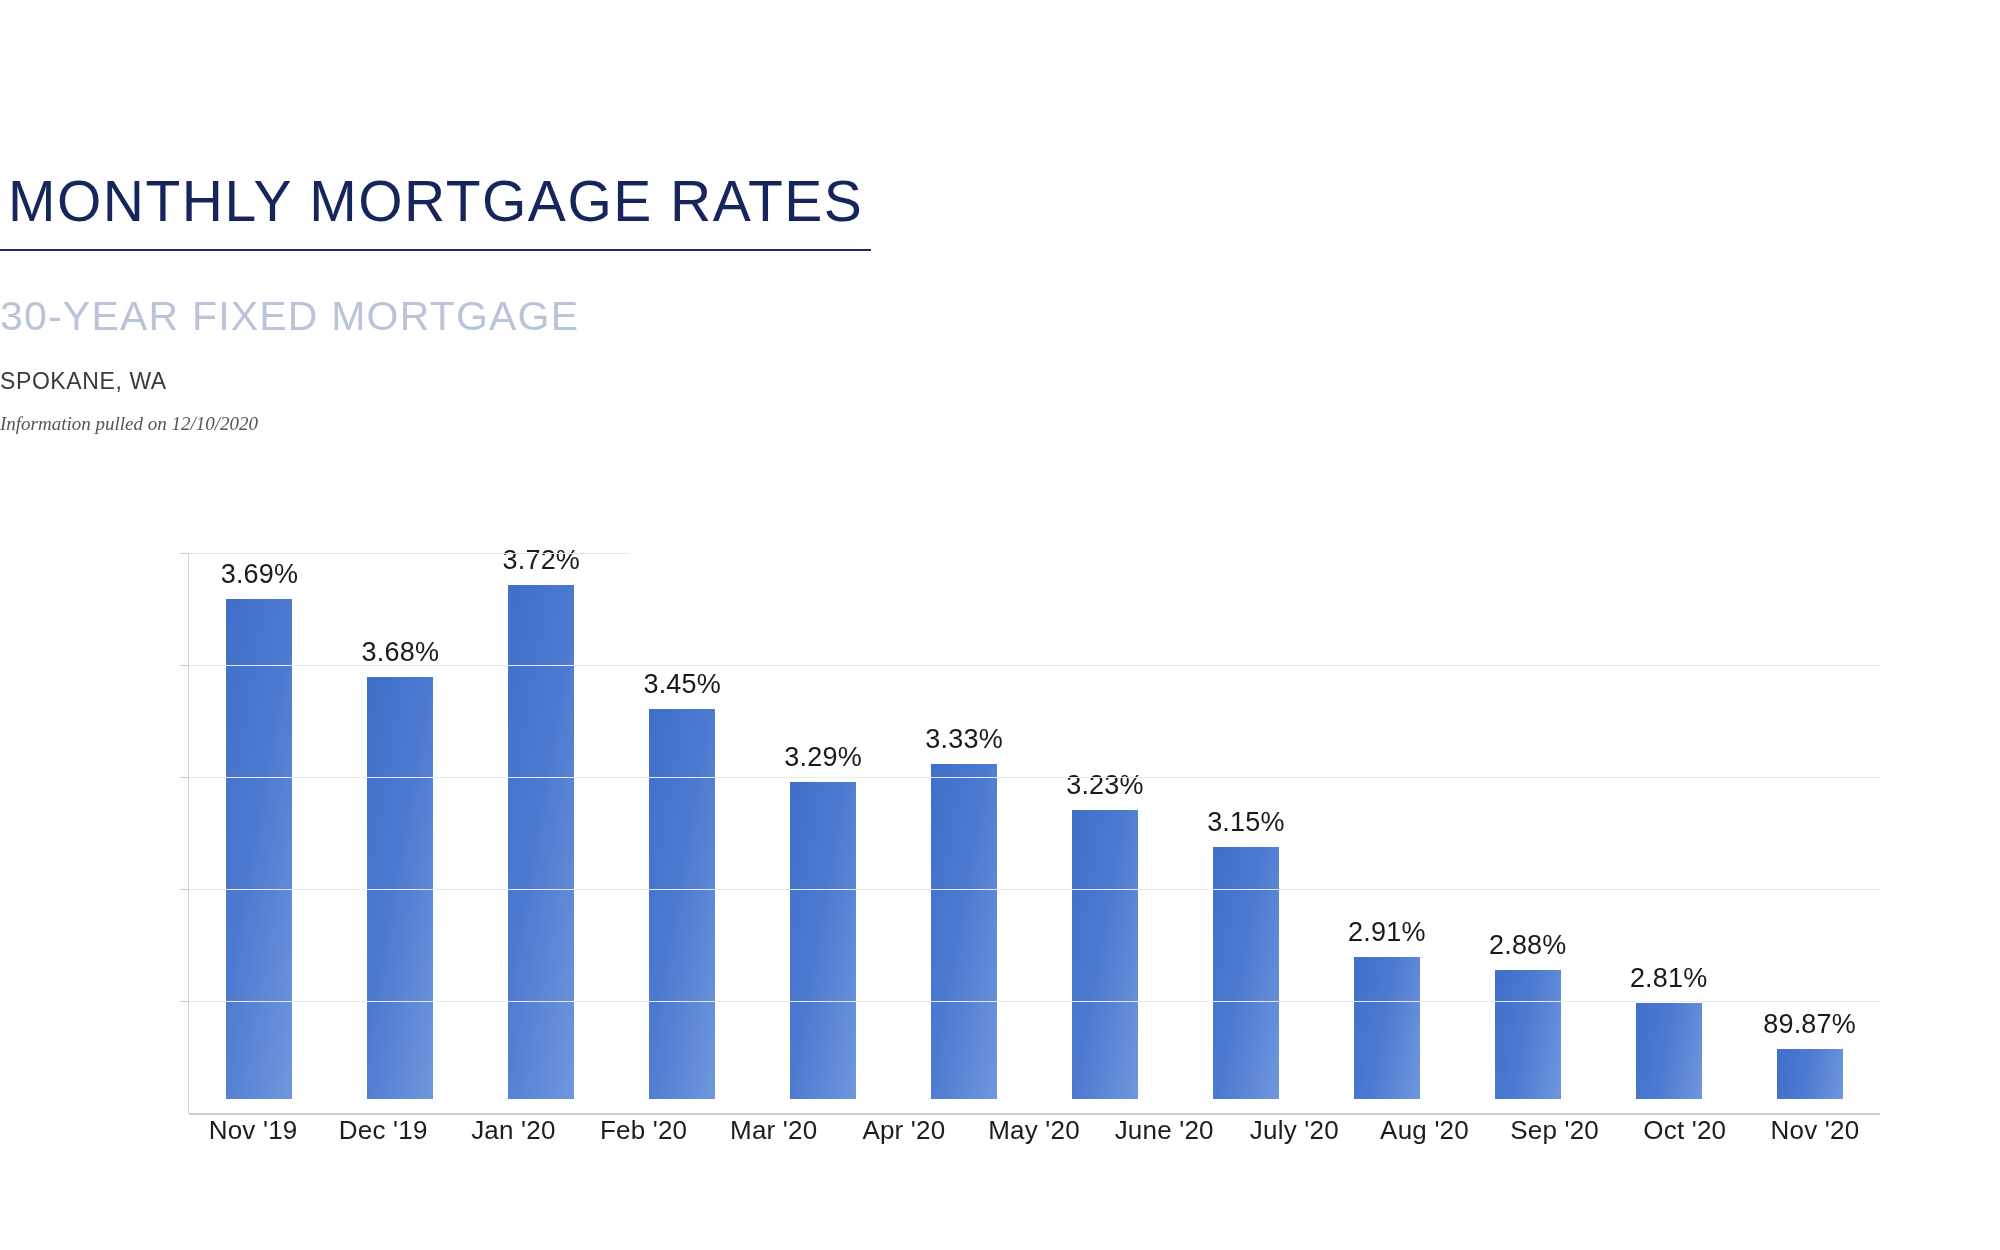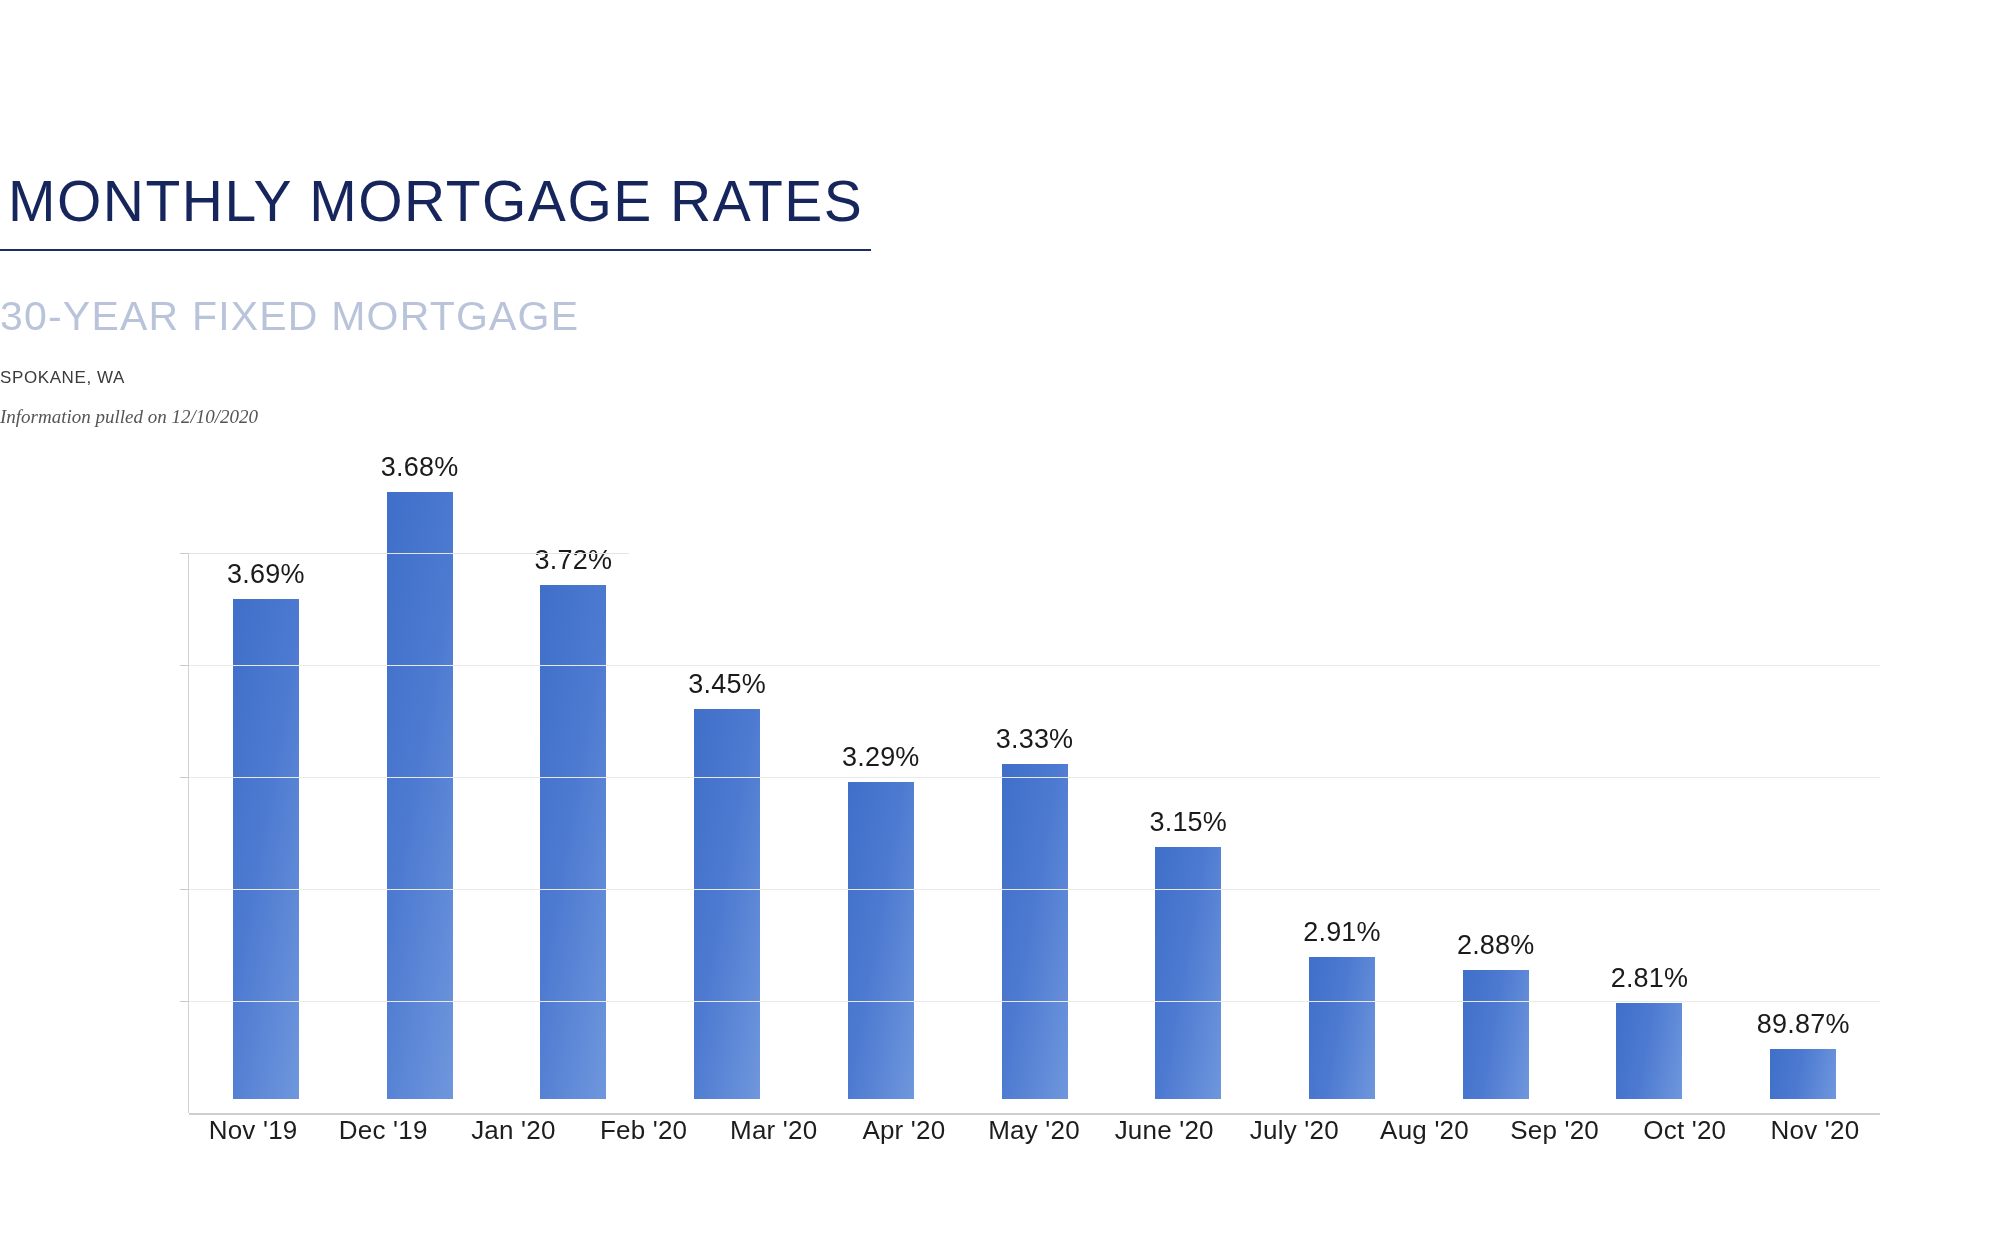--- a/index.html
+++ b/index.html
@@ -43,21 +43,21 @@
   }
   .subtitle {
     margin-top: 42px;
     font-size: 41px;
     letter-spacing: 1.2px;
     color: #b9c4da;
     font-weight: 400;
   }
   .location {
     margin-top: 28px;
-    font-size: 17px;
+    font-size: 23px;
     letter-spacing: 0.6px;
     color: #3b3b3b;
     font-weight: 400;
   }
   .pulled {
     margin-top: 18px;
     font-family: "Liberation Serif", serif;
     font-style: italic;
     font-size: 19px;
     color: #555555;
@@ -166,21 +166,21 @@
 
   <div class="chart-wrap">
     <div class="plot" id="plot">
       <div class="bars" id="bars">
           <div class="bar-cell">
             <div class="bar" style="height: 500.328px;">
               <div class="bar-label">3.69%</div>
             </div>
           </div>
           <div class="bar-cell">
-            <div class="bar" style="height: 607px;">
+            <div class="bar" style="height: 422px;">
               <div class="bar-label">3.68%</div>
             </div>
           </div>
           <div class="bar-cell">
             <div class="bar" style="height: 514.098px;">
               <div class="bar-label">3.72%</div>
             </div>
           </div>
           <div class="bar-cell">
             <div class="bar" style="height: 390.164px;">
@@ -188,20 +188,25 @@
             </div>
           </div>
           <div class="bar-cell">
             <div class="bar" style="height: 316.721px;">
               <div class="bar-label">3.29%</div>
             </div>
           </div>
           <div class="bar-cell">
             <div class="bar" style="height: 335.082px;">
               <div class="bar-label">3.33%</div>
+            </div>
+          </div>
+          <div class="bar-cell">
+            <div class="bar" style="height: 289.18px;">
+              <div class="bar-label">3.23%</div>
             </div>
           </div>
           <div class="bar-cell">
             <div class="bar" style="height: 252.459px;">
               <div class="bar-label">3.15%</div>
             </div>
           </div>
           <div class="bar-cell">
             <div class="bar" style="height: 142.295px;">
               <div class="bar-label">2.91%</div>

